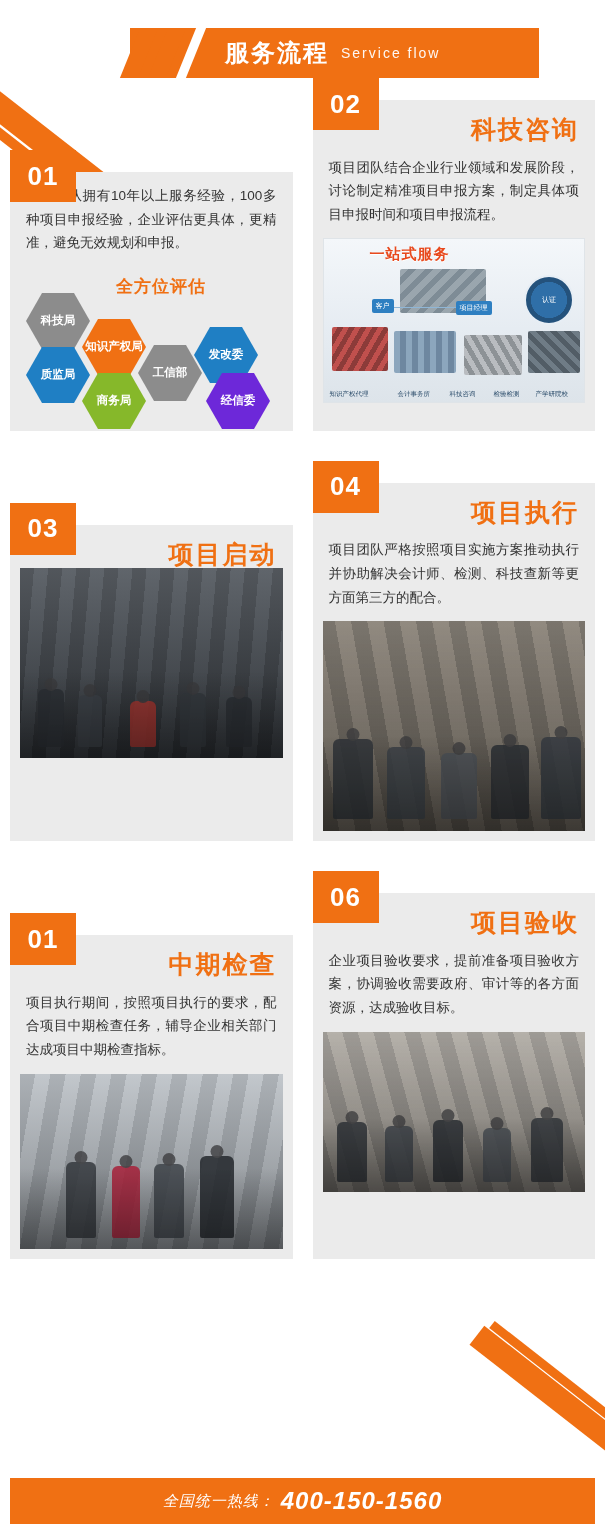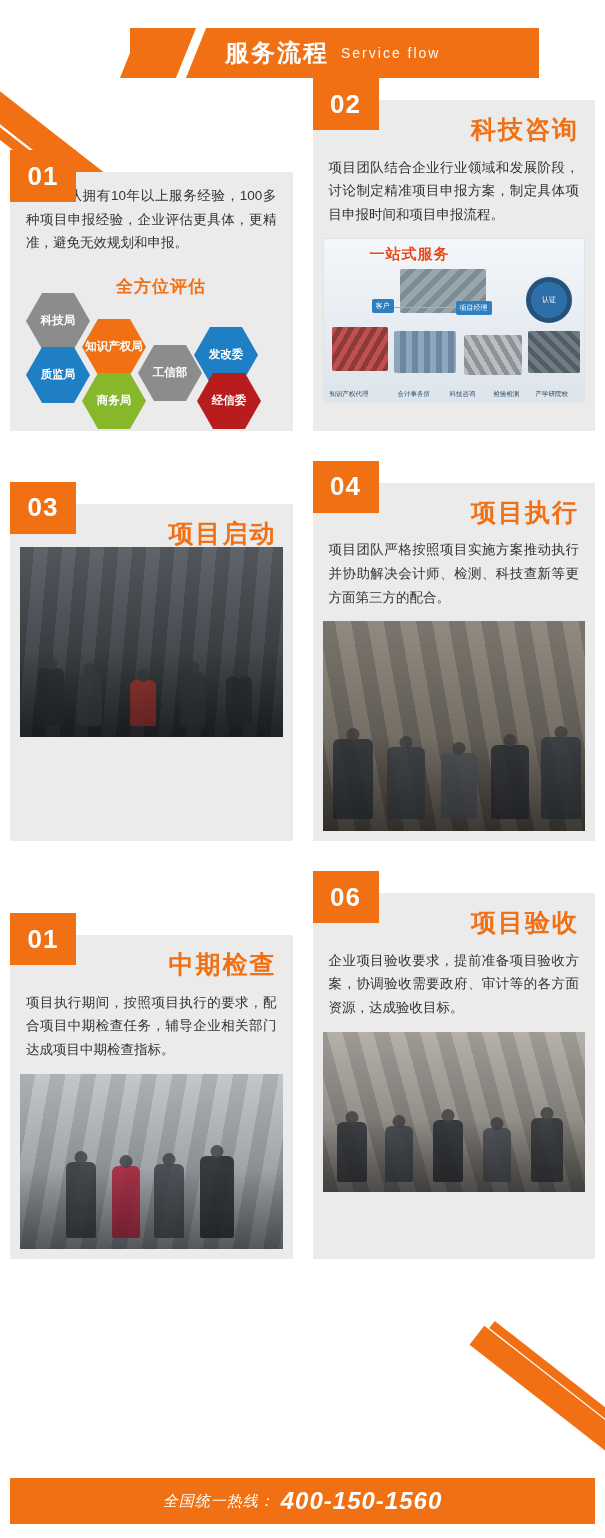--- a/index.html
+++ b/index.html
@@ -164,21 +164,21 @@
     font-weight: bold;
     text-align: right;
     line-height: 1.15;
   }
   .hx-a { left: 6px;   top: 24px;  background: #8c8c8c; }
   .hx-b { left: 6px;   top: 78px;  background: #1f7fc4; }
   .hx-c { left: 62px;  top: 50px;  background: #f07013; }
   .hx-d { left: 62px;  top: 104px; background: #86b82a; }
   .hx-e { left: 118px; top: 76px;  background: #8c8c8c; }
   .hx-f { left: 174px; top: 58px;  background: #1f7fc4; font-family: Liberation Serif, serif; }
-  .hx-g { left: 177px; top: 104px; background: #b91c1c; }
+  .hx-g { left: 186px; top: 104px; background: #6d28d9; }
 
   
   .onestop {
     margin: 0 10px 10px 10px;
     height: 165px;
     position: relative;
     background: linear-gradient(#f4f7fa 0%, #e6ecf2 55%, #dde4ea 100%);
     overflow: hidden;
     border: 1px solid #dfe4e8;
     box-sizing: border-box;
@@ -407,21 +407,21 @@
         <div class="os-caption" style="left:74px;">会计事务所</div>
         <div class="os-caption" style="left:126px;">科技咨询</div>
         <div class="os-caption" style="left:170px;">检验检测</div>
         <div class="os-caption" style="left:212px;">产学研院校</div>
       </div>
     </div>
   </div>
 
   <div class="row" style="margin-top:34px;">
 
-    <div class="card" style="margin-top:21px;">
+    <div class="card" style="margin-top:42px;">
       <div class="badge badge-left">03</div>
       <div class="card-title">项目启动</div>
       <div class="photo photo-meeting-1">
         <div class="figgroup">
           <div class="fig" style="left:18px; width:26px; height:58px; background:#2b2f34;"></div>
           <div class="fig" style="left:58px; width:24px; height:52px; background:#3b4046;"></div>
           <div class="fig" style="left:110px; width:26px; height:46px; background:#a0342f;"></div>
           <div class="fig" style="left:160px; width:26px; height:54px; background:#33383d;"></div>
           <div class="fig" style="left:206px; width:26px; height:50px; background:#2b2f34;"></div>
         </div>

